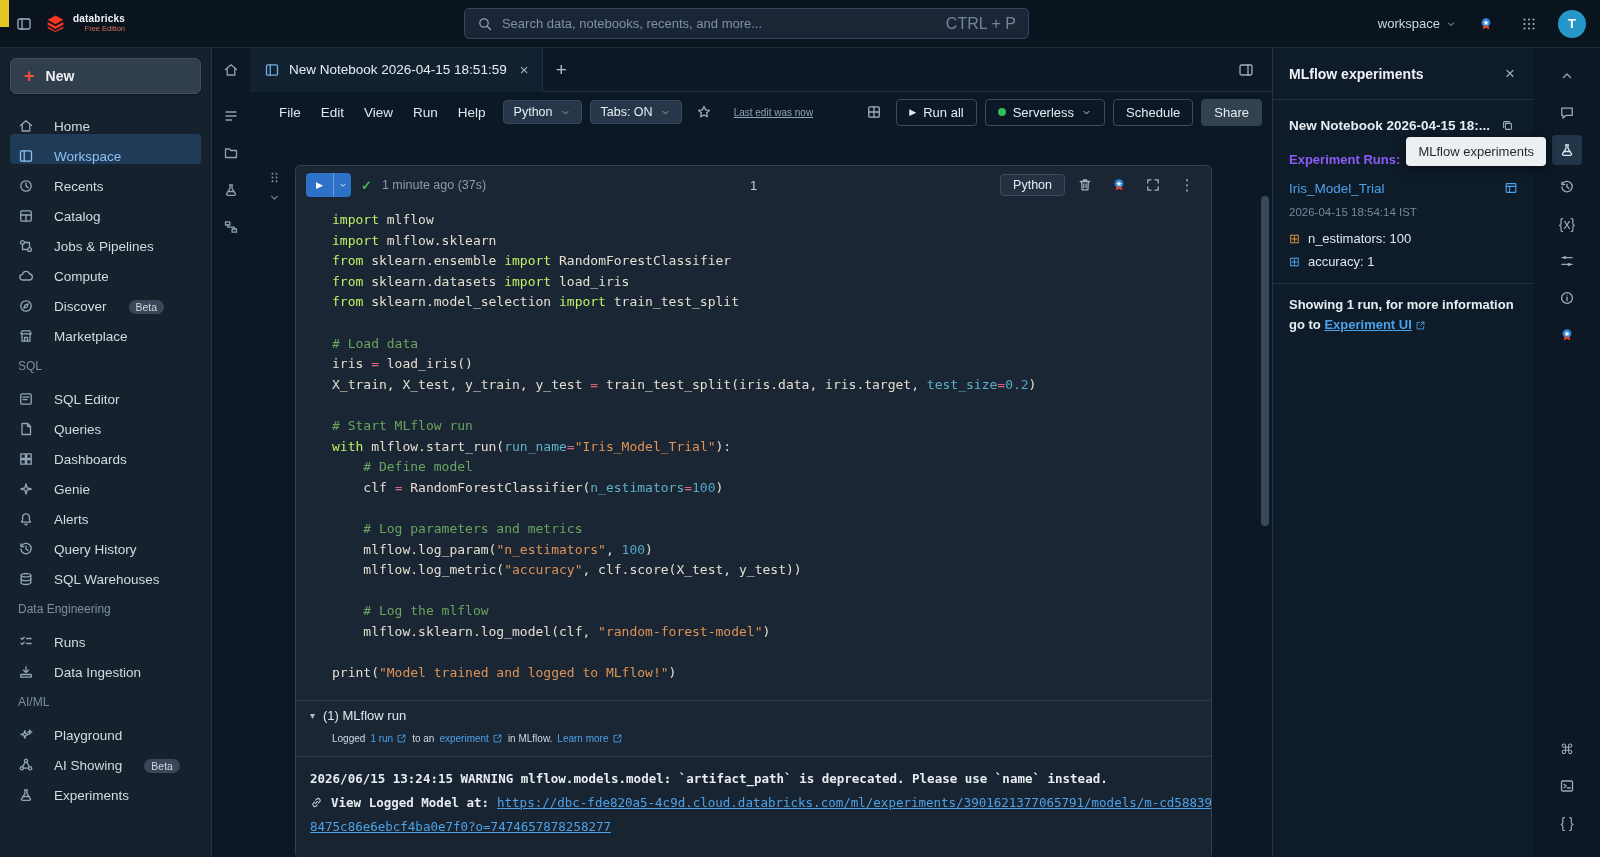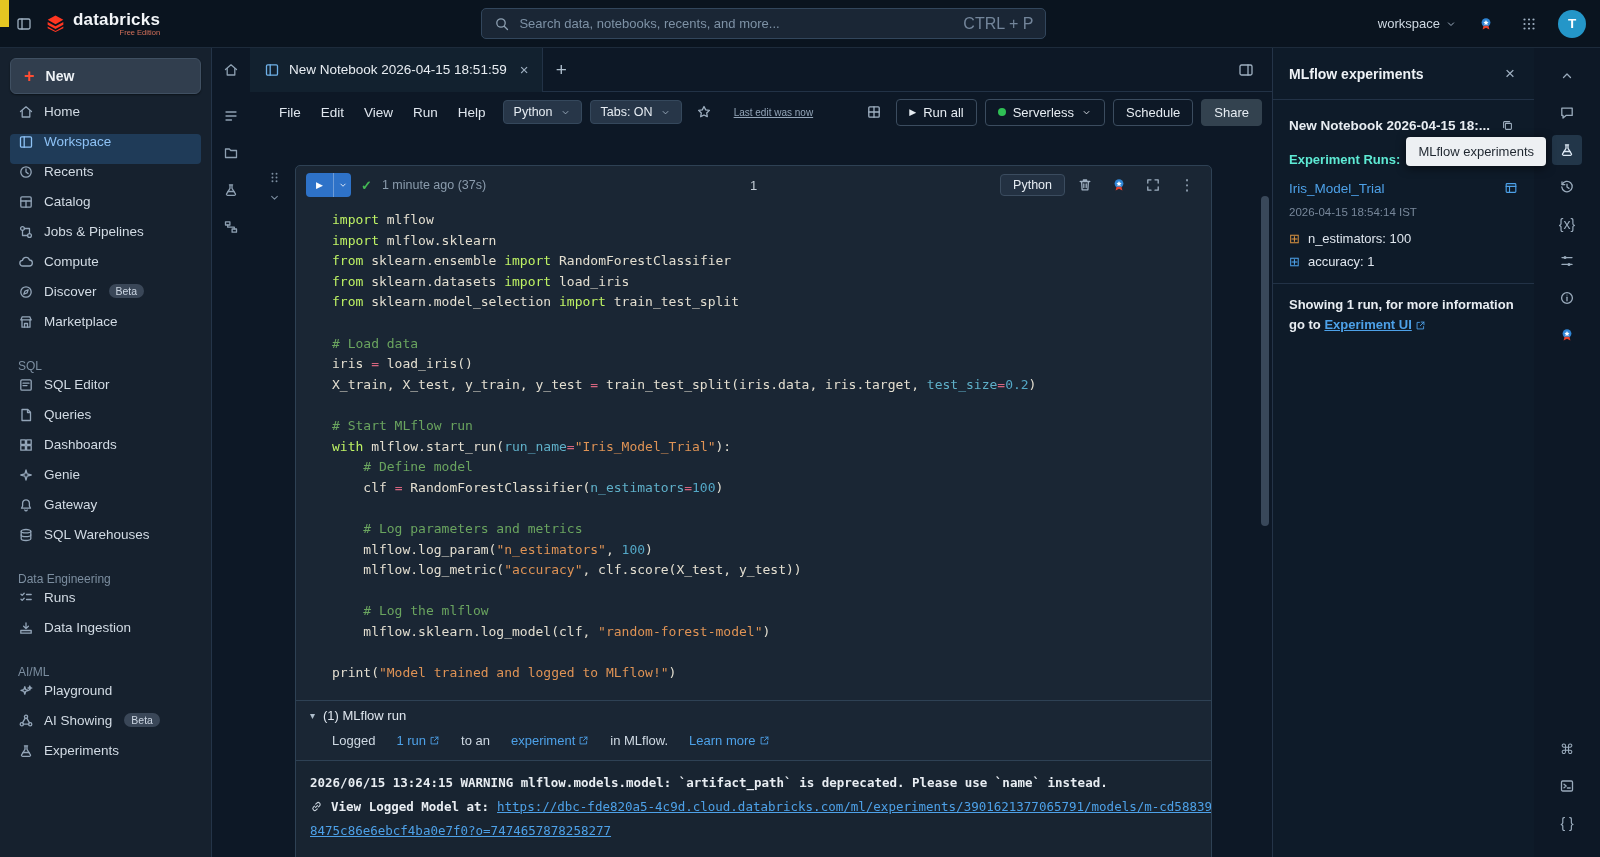--- a/index.html
+++ b/index.html
@@ -12,21 +12,21 @@
   .txti{font-style:normal;line-height:1}
   .icbtn{background:none;border:0;color:#9fb0c1;display:inline-flex;align-items:center;justify-content:center;
     width:28px;height:28px;border-radius:4px;cursor:pointer}
 
   
   .topbar{height:48px;flex:0 0 48px;background:#0a141f;border-bottom:1px solid #1d2b3b;
     display:flex;align-items:center;padding:0 14px 0 10px;position:relative}
   .notch{position:absolute;left:0;top:0;width:9px;height:27px;background:#e4c622}
   .brand{display:flex;align-items:center;gap:8px;margin-left:8px;cursor:pointer}
   .brand-text{display:flex;flex-direction:column;line-height:1}
-  .brand-name{font-size:17px;font-weight:700;color:#f2f5f8;letter-spacing:.2px}
+  .brand-name{font-size:10px;font-weight:700;color:#f2f5f8;letter-spacing:.2px}
   .brand-sub{font-size:7.5px;color:#d4705a;align-self:flex-end;margin-top:1px}
   .search{display:flex;align-items:center;width:565px;height:31px;margin:0 auto;background:#1a2635;
     border:1px solid #32465c;border-radius:5px;padding:0 12px;gap:9px}
   .search .svgi{color:#8ea0b2}
   .s-in{flex:1;background:transparent;border:0;outline:0;color:#dfe6ee;font-size:13px}
   .s-in::placeholder{color:#7e92a6}
   .s-kb{color:#73859a;font-size:16px;white-space:nowrap}
   .tb-right{display:flex;align-items:center;gap:15px;margin-left:10px}
   .ws{display:flex;align-items:center;gap:5px;color:#cfd9e3;font-size:13px;cursor:pointer}
   .ws .svgi{color:#9fb0c1}
@@ -38,21 +38,21 @@
   .content{flex:1;display:flex;min-height:0}
 
   
   .sidebar{width:212px;flex:0 0 212px;background:#16212e;border-right:1px solid #243448;
     padding:10px 10px 0;overflow:hidden}
   .newbtn{width:100%;height:36px;background:#313e4e;border:1px solid #405062;border-radius:6px;color:#eef2f6;
     font-size:14px;font-weight:700;display:flex;align-items:center;gap:11px;padding:0 13px;cursor:pointer;
     box-shadow:0 1px 2px rgba(0,0,0,.45)}
   .plus{color:#ff4d33;font-size:18px;font-weight:700;line-height:1}
   .nav{margin-top:10px}
-  .nav-item{display:flex;align-items:flex-start;gap:10px;height:30px;padding:0 8px;border-radius:4px;
+  .nav-item{display:flex;align-items:flex-end;gap:20px;height:30px;padding:0 8px;border-radius:4px;
     color:#d2dbe4;font-size:13.5px;cursor:pointer;white-space:nowrap}
   .nav-item .svgi{color:#93a5b8;width:16px}
   .nav-item.active{background:#1f3b58;color:#8ec2f5}
   .nav-item.active .svgi{color:#8ec2f5}
   .nav-sec{margin:15px 0 4px;padding:0 8px;color:#7c8ea0;font-size:12px}
   .beta{margin-left:2px;background:#3a4758;border-radius:9px;padding:1px 7px;font-size:10.5px;color:#ccd6e2}
 
   
   .main{flex:1;display:flex;min-width:0;background:#0d1826}
   .railL{width:38px;flex:0 0 38px;display:flex;flex-direction:column;align-items:center;padding-top:8px}
@@ -102,21 +102,21 @@
   .kebab{font-size:15px}
 
   .code{padding:6px 14px 16px 36px;font-family:"DejaVu Sans Mono","Liberation Mono",monospace;
     font-size:13px;line-height:20.6px;color:#e3ded0}
   .cl{white-space:pre}
   .tk-kw{color:#bef264}.tk-cm{color:#6aa45f}.tk-st{color:#df9355}.tk-nu{color:#53a7c6}
   .tk-op{color:#d6657f}.tk-arg{color:#5fb0c9}.tk-pl{color:#e3ded0}
 
   .outhead{border-top:1px solid #2e4154;display:flex;align-items:center;gap:8px;padding:7px 14px;font-size:13px;color:#dfe6ee;cursor:pointer}
   .ocaret{font-size:10px;color:#aebdcb}
-  .outline1{padding:3px 14px 12px 36px;font-size:13px;color:#cfd9e3;display:flex;align-items:flex-start;gap:21px;flex-wrap:nowrap}
+  .outline1{padding:3px 14px 12px 36px;font-size:10px;color:#cfd9e3;display:flex;align-items:flex-start;gap:5px;flex-wrap:nowrap}
   .lnk{color:#4da1e8;cursor:pointer;text-decoration:none;display:inline-flex;align-items:center;gap:3px}
   .lnk.u{text-decoration:underline}
   .extic{color:#4da1e8}.extic svg{width:11px;height:11px}
   .logs{border-top:1px solid #2e4154;background:#182431;padding:10px 14px 18px;
     font-family:"DejaVu Sans Mono","Liberation Mono",monospace;font-size:12.5px;line-height:24px;color:#e8edf2}
   .logline{display:flex;align-items:center;gap:8px;white-space:nowrap}
   .logline.warn{font-weight:700;display:block}
   .lw{font-weight:700}
   .url{color:#4da1e8;text-decoration:underline;cursor:pointer}
   .linkic{color:#c6d0da}.linkic svg{width:13px;height:13px}
@@ -125,21 +125,21 @@
   .vthumb{position:absolute;top:64px;right:3px;width:8px;height:330px;background:#39485a;border-radius:4px;cursor:pointer}
 
   
   .panel{width:262px;flex:0 0 262px;background:#0e1b29;border-left:1px solid #243448;display:flex;flex-direction:column;font-size:13px}
   .p-head{display:flex;align-items:center;justify-content:space-between;padding:12px 10px 11px 16px;border-bottom:1px solid #223246}
   .p-title{font-weight:700;font-size:14px;color:#eef2f6}
   .p-close{font-size:17px}
   .p-nb{display:flex;align-items:center;gap:6px;padding:14px 12px 9px 16px;font-weight:700;color:#e8edf2;font-size:13.5px}
   .p-nb .icbtn{width:22px;height:22px}
   .p-nb .svgi svg{width:13px;height:13px}
-  .p-runs-label{padding:7px 16px 3px;font-weight:700;color:#5eead4}
+  .p-runs-label{padding:7px 16px 3px;font-weight:700;color:#8b5cf6}
   .p-run{display:flex;align-items:center;padding:7px 12px 2px 16px;font-size:13.5px}
   .p-run .icbtn{margin-left:auto;color:#4da1e8;width:22px;height:22px}
   .p-run .icbtn svg{width:14px;height:14px}
   .p-time{padding:5px 16px 9px;color:#77879a;font-size:11.5px}
   .p-kv{display:flex;align-items:center;gap:8px;padding:4px 16px;color:#dfe6ee;font-size:13px}
   .kv-ic{font-size:13px;line-height:1}
   .kv-ic.orange{color:#d79140}
   .kv-ic.blue{color:#4da1e8}
   .p-div{border-top:1px solid #223246;margin-top:10px}
   .p-showing{padding:11px 16px;font-weight:700;color:#e8edf2;line-height:20px}
@@ -353,21 +353,31 @@
             </span>
             <span>Genie</span>
           </div>
           <div class="nav-item">
             <span class="svgi">
               <svg viewBox="0 0 16 16" width="16" height="16" fill="none" stroke="currentColor" stroke-width="1.3" stroke-linecap="round" stroke-linejoin="round">
                 <path d="M8 2.8 a3.4 3.4 0 0 1 3.4 3.4 V9 l1.1 2.2 H3.5 L4.6 9 V6.2 A3.4 3.4 0 0 1 8 2.8 Z"></path>
                 <path d="M6.8 13 a1.3 1.3 0 0 0 2.4 0"></path>
               </svg>
             </span>
-            <span>Gateway</span>
+            <span>Alerts</span>
+          </div>
+          <div class="nav-item">
+            <span class="svgi">
+              <svg viewBox="0 0 16 16" width="16" height="16" fill="none" stroke="currentColor" stroke-width="1.3" stroke-linecap="round" stroke-linejoin="round">
+                <path d="M3.2 5.5 A5.2 5.2 0 1 1 2.8 8"></path>
+                <path d="M3 2.8 V5.6 H5.8"></path>
+                <path d="M8 5.2 V8 L10 9.4"></path>
+              </svg>
+            </span>
+            <span>Query History</span>
           </div>
           <div class="nav-item">
             <span class="svgi">
               <svg viewBox="0 0 16 16" width="16" height="16" fill="none" stroke="currentColor" stroke-width="1.3" stroke-linecap="round" stroke-linejoin="round">
                 <ellipse cx="8" cy="4.2" rx="4.8" ry="1.7"></ellipse>
                 <path d="M3.2 4.2 V11.8 c0 .95 2.15 1.7 4.8 1.7 s4.8 -.75 4.8 -1.7 V4.2"></path>
                 <path d="M3.2 8 c0 .95 2.15 1.7 4.8 1.7 s4.8 -.75 4.8 -1.7"></path>
               </svg>
             </span>
             <span>SQL Warehouses</span>

